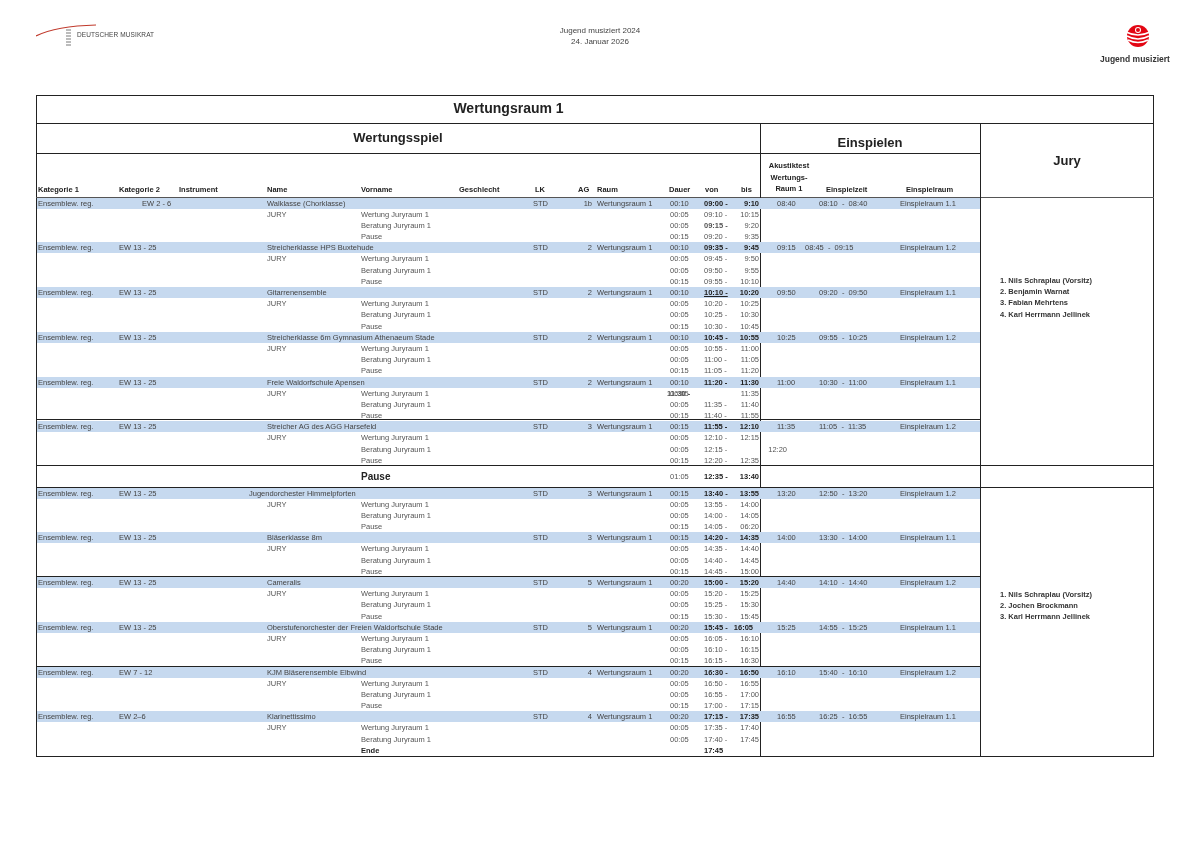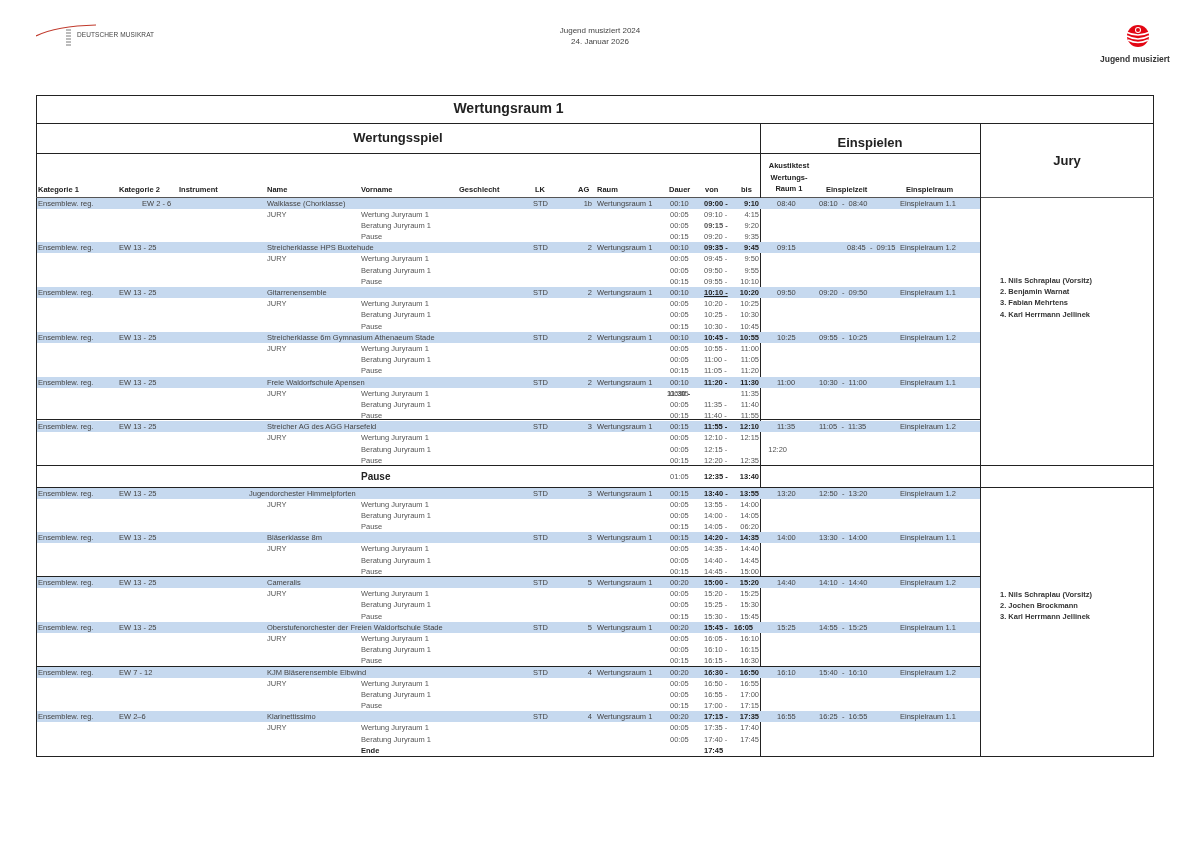--- a/index.html
+++ b/index.html
@@ -116,21 +116,21 @@
     <span class="cell b r" style="left:696px;width:26px;">9:10</span>
     <span class="cell" style="left:740px;">08:40</span>
     <span class="cell" style="left:782px;white-space:pre;">08:10  -  08:40</span>
     <span class="cell" style="left:863px;">Einspielraum 1.1</span>
   </div>
     <div class="row" style="top: 208.7px;">
       <span class="cell" style="left:230px;">JURY</span>
       <span class="cell" style="left:324px;">Wertung  Juryraum 1</span>
       <span class="cell" style="left:633px;">00:05</span>
       <span class="cell" style="left:667px;">09:10 -</span>
-      <span class="cell r" style="left:696px;width:26px;">4:15</span>
+      <span class="cell r" style="left:696px;width:26px;">10:15</span>
     </div>
     <div class="row" style="top: 219.9px;">
       <span class="cell" style="left:324px;">Beratung Juryraum 1</span>
       <span class="cell" style="left:633px;">00:05</span>
       <span class="cell" style="left:667px;font-weight:bold;">09:15 -</span>
       <span class="cell r" style="left:696px;width:26px;">9:20</span>
     </div>
     <div class="row" style="top: 231.1px;">
       <span class="cell" style="left:324px;">Pause</span>
       <span class="cell" style="left:633px;">00:15</span>
@@ -141,21 +141,21 @@
     <span class="cell" style="left:1px;">Ensemblew. reg.</span>
     <span class="cell" style="left:82px;">EW 13 - 25</span>
     <span class="cell" style="left:230px;">Streicherklasse HPS Buxtehude</span>
     <span class="cell" style="left:496px;">STD</span>
     <span class="cell r" style="left:535px;width:20px;">2</span>
     <span class="cell" style="left:560px;">Wertungsraum 1</span>
     <span class="cell" style="left:633px;">00:10</span>
     <span class="cell b" style="left:667px;">09:35 -</span>
     <span class="cell b r" style="left:696px;width:26px;">9:45</span>
     <span class="cell" style="left:740px;">09:15</span>
-    <span class="cell" style="left:810px;white-space:pre;">08:45  -  09:15</span>
+    <span class="cell" style="left:768px;white-space:pre;">08:45  -  09:15</span>
     <span class="cell" style="left:863px;">Einspielraum 1.2</span>
   </div>
     <div class="row" style="top: 253.45px;">
       <span class="cell" style="left:230px;">JURY</span>
       <span class="cell" style="left:324px;">Wertung  Juryraum 1</span>
       <span class="cell" style="left:633px;">00:05</span>
       <span class="cell" style="left:667px;">09:45 -</span>
       <span class="cell r" style="left:696px;width:26px;">9:50</span>
     </div>
     <div class="row" style="top: 264.65px;">

